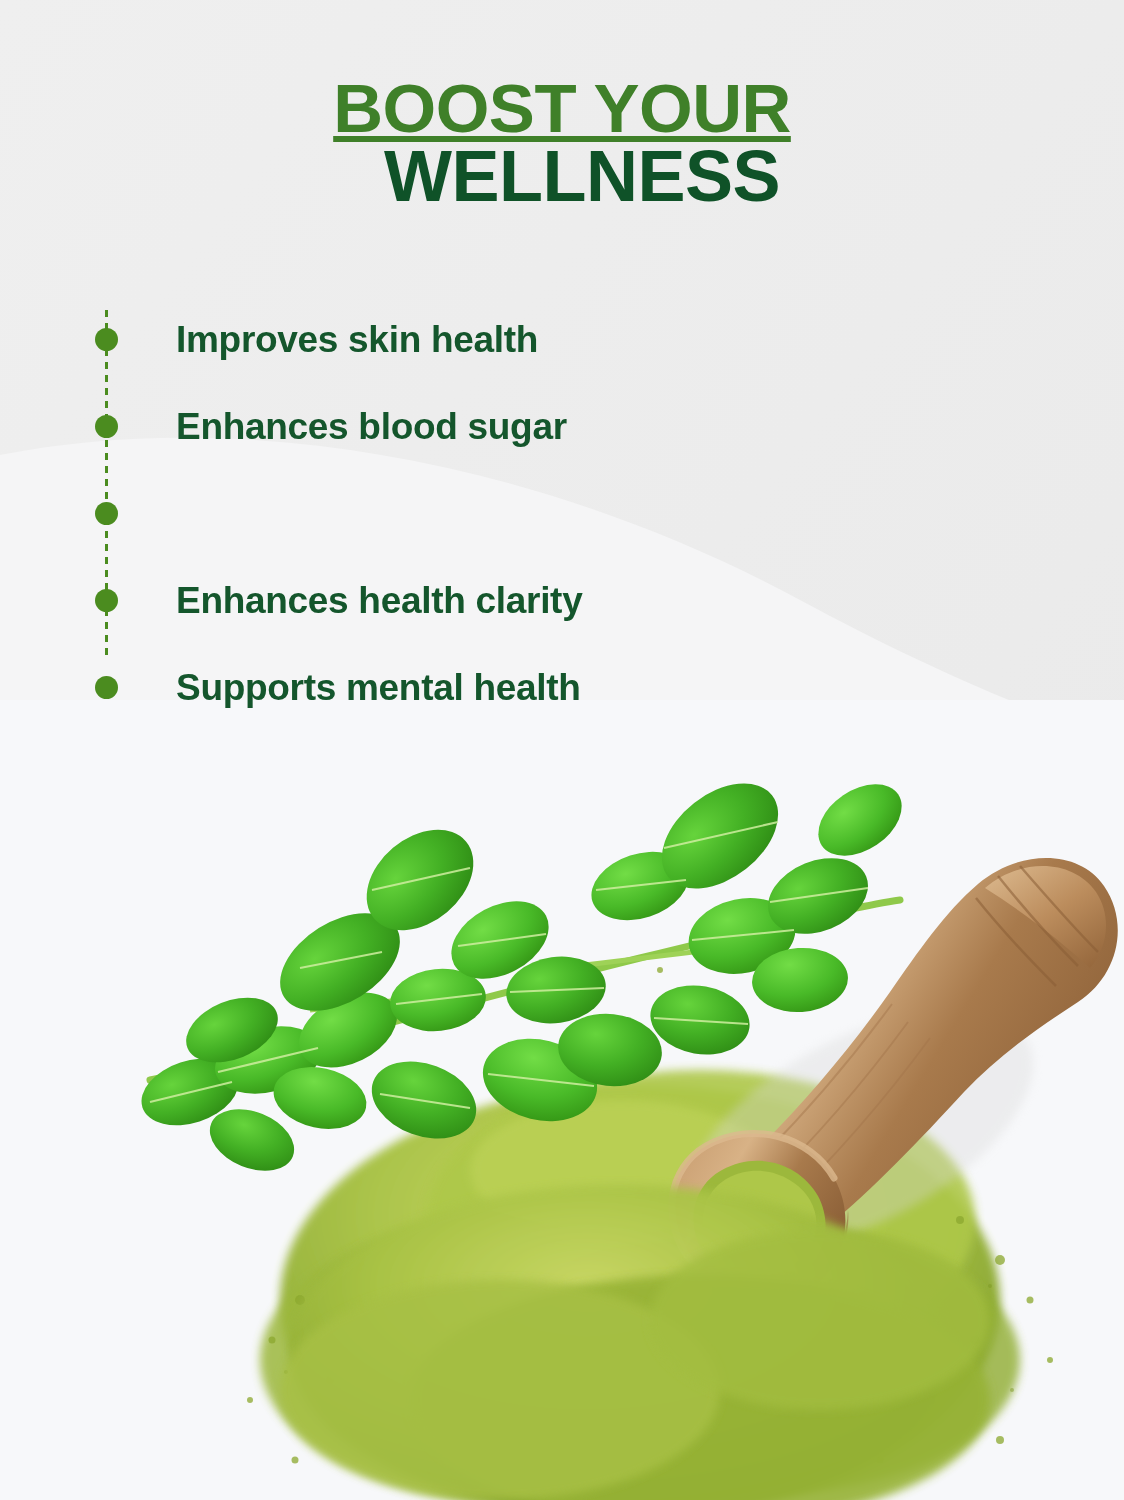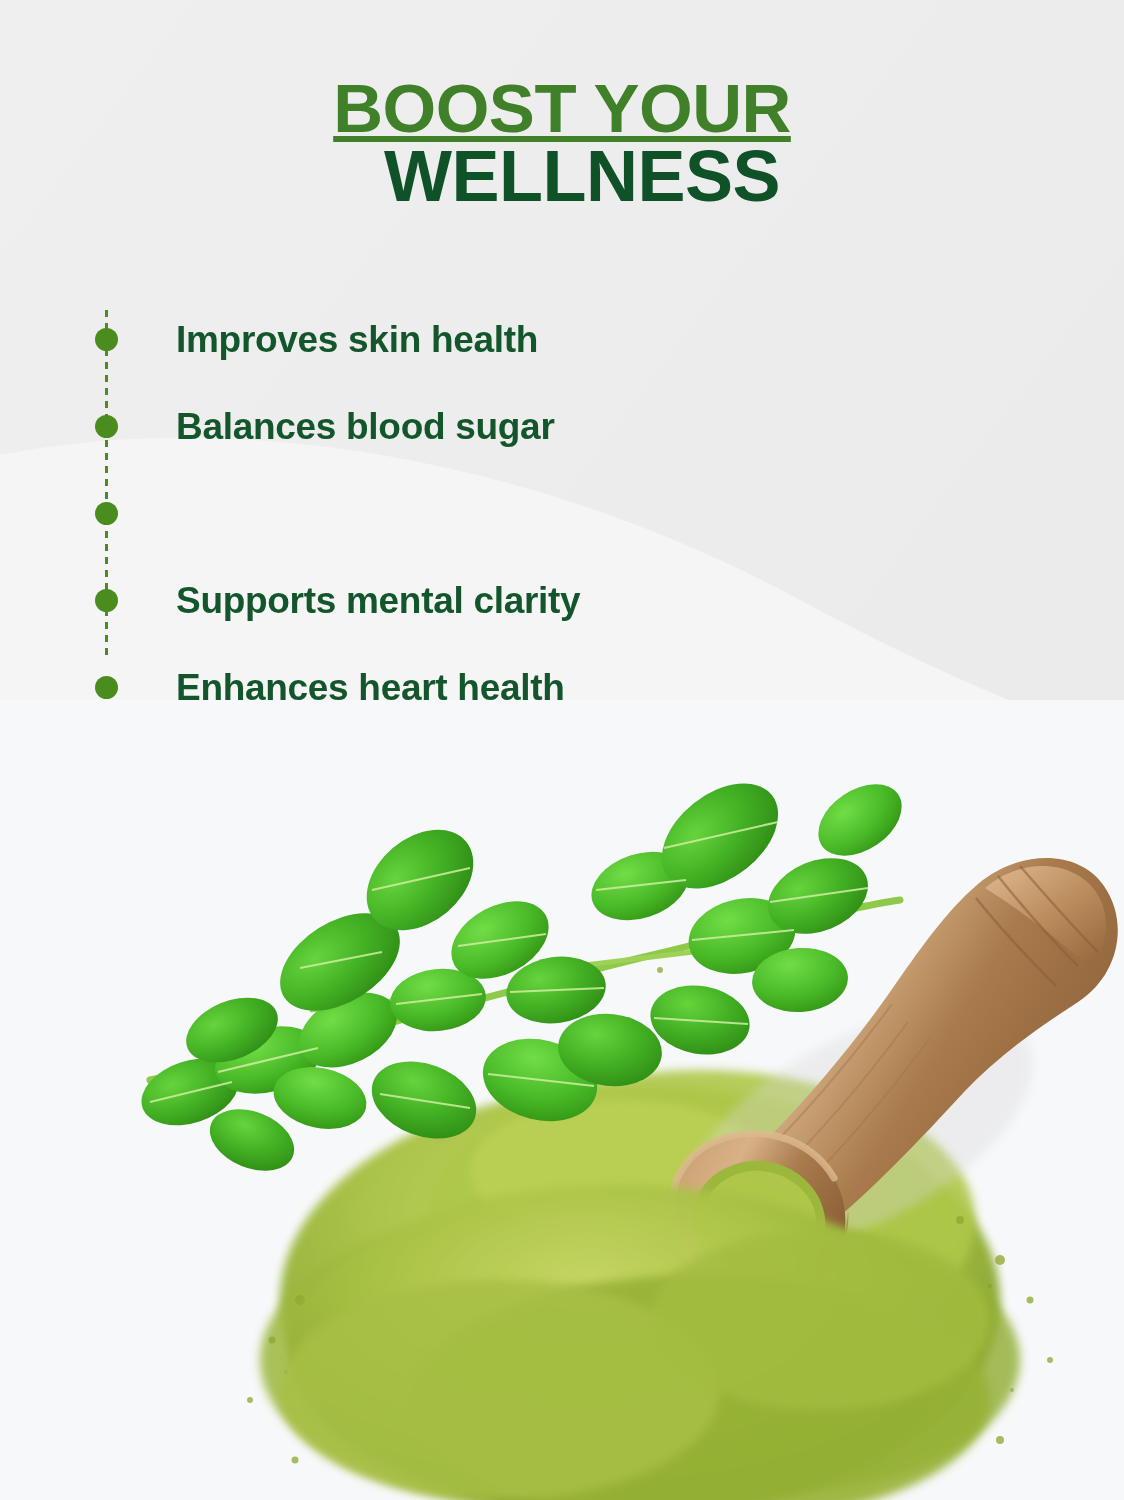--- a/index.html
+++ b/index.html
@@ -113,35 +113,35 @@
   <div class="benefits">
     <div class="bullet-rail"></div>
 
     <div class="benefit-row">
       <span class="benefit-dot"></span>
       <span class="benefit-label">Improves skin health</span>
     </div>
 
     <div class="benefit-row">
       <span class="benefit-dot"></span>
-      <span class="benefit-label">Balances blood sugar</span>
-    </div>
-
-    <div class="benefit-row">
-      <span class="benefit-dot"></span>
-    </div>
-
-    <div class="benefit-row">
-      <span class="benefit-dot"></span>
-      <span class="benefit-label">Supports mental clarity</span>
-    </div>
-
-    <div class="benefit-row">
-      <span class="benefit-dot"></span>
-      <span class="benefit-label">Enhances heart health</span>
+      <span class="benefit-label">Enhances blood sugar</span>
+    </div>
+
+    <div class="benefit-row">
+      <span class="benefit-dot"></span>
+    </div>
+
+    <div class="benefit-row">
+      <span class="benefit-dot"></span>
+      <span class="benefit-label">Enhances health clarity</span>
+    </div>
+
+    <div class="benefit-row">
+      <span class="benefit-dot"></span>
+      <span class="benefit-label">Supports mental health</span>
     </div>
   </div>
 
   <div class="photo">
     <svg viewBox="0 0 1124 800" preserveAspectRatio="none" xmlns="http://www.w3.org/2000/svg">
       <defs>
         <radialGradient id="leafG" cx="35%" cy="30%" r="78%">
           <stop offset="0" stop-color="#66d43c"></stop>
           <stop offset="0.55" stop-color="#43b024"></stop>
           <stop offset="1" stop-color="#2f8d15"></stop>

